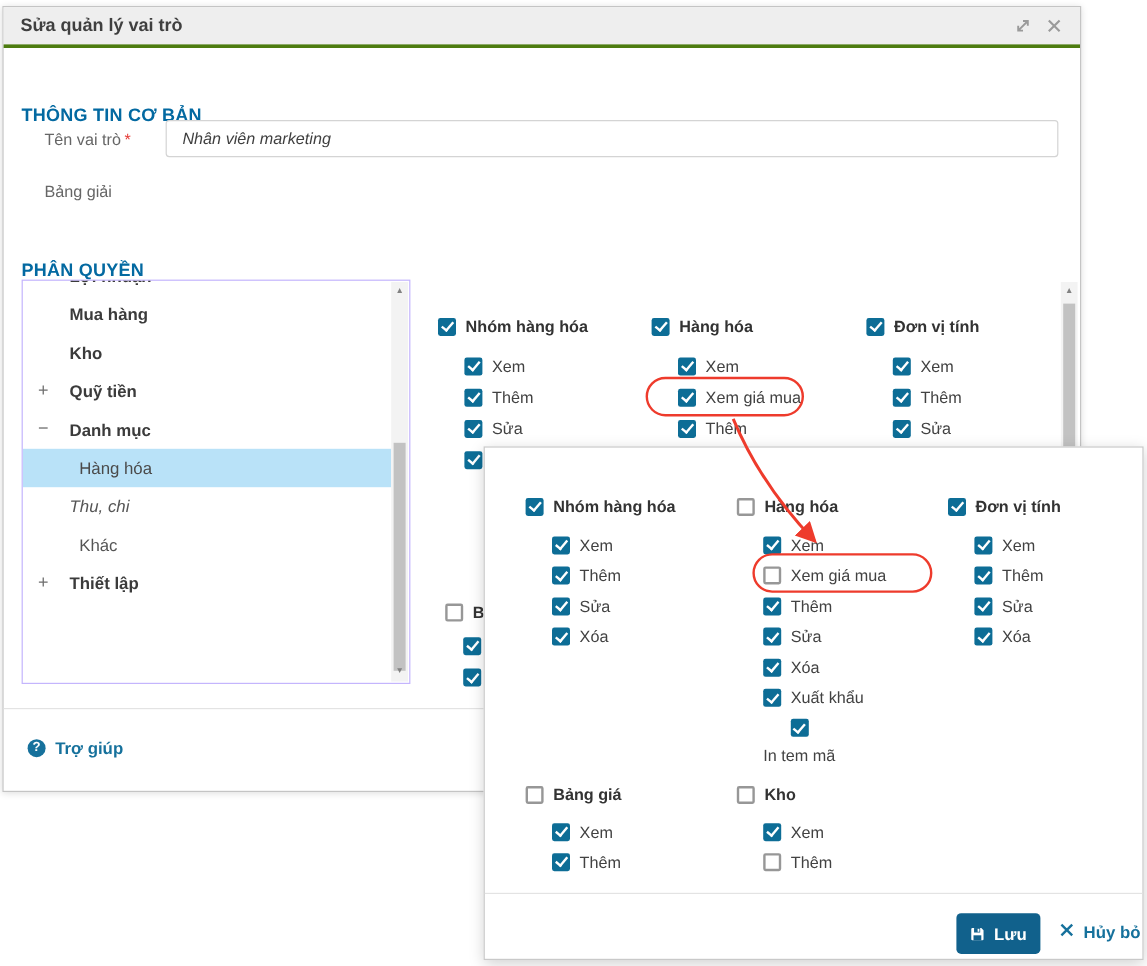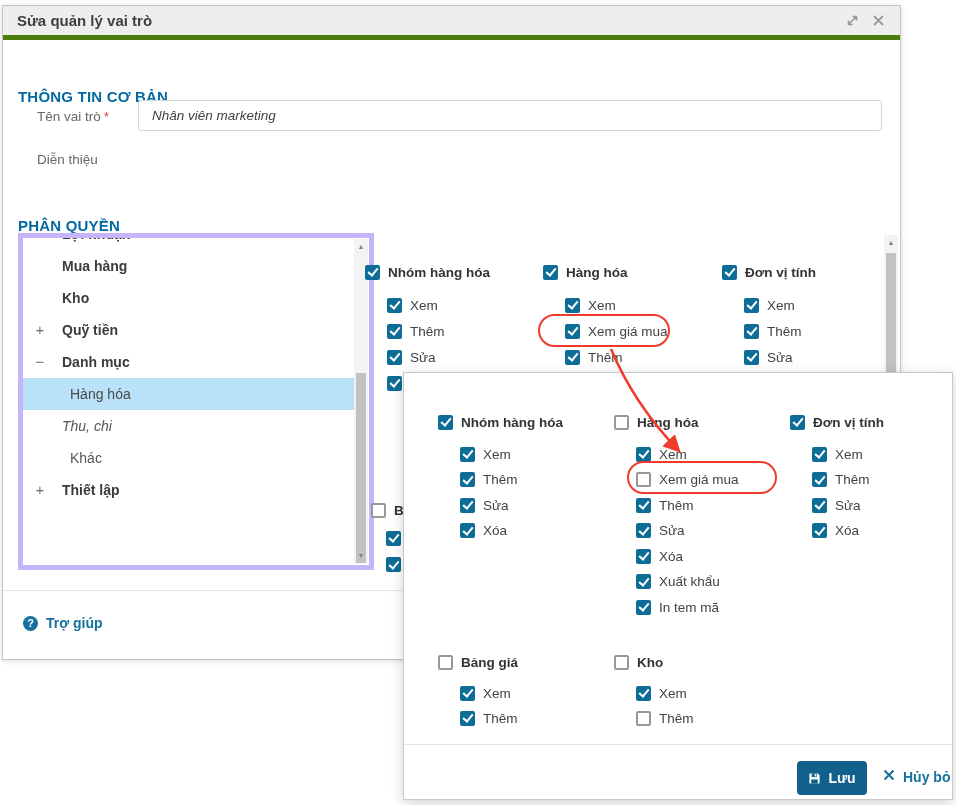--- a/index.html
+++ b/index.html
@@ -12,37 +12,37 @@
     width:956px;height:805px;position:relative;overflow:hidden;background:#fff;
     font-family:"Liberation Sans","DejaVu Sans",sans-serif;
   }
   
   .dialog{
     position:absolute;left:2px;top:5px;width:899px;height:655px;
     background:#fff;border:1px solid #c4c4c4;box-shadow:0 1px 6px rgba(0,0,0,.14);
   }
   .titlebar{
     position:absolute;left:0;top:0;right:0;height:34px;background:#eeeeee;
-    border-bottom:5px solid #4d7c0f;display:flex;align-items:center;padding:0 14px;
+    border-bottom:3px solid #4d7c0f;display:flex;align-items:center;padding:0 14px;
   }
   .titlebar .title{font-size:15px;font-weight:bold;color:#3f3f3f;flex:1;}
   .win-icon{width:16px;height:16px;margin-left:10px;cursor:pointer;display:flex;align-items:center;justify-content:center;}
   .section-h{position:absolute;font-size:15px;font-weight:bold;color:#0369a1;letter-spacing:.2px;margin-top:20px;}
   .field-label{position:absolute;font-size:13.5px;color:#666;}
   .req{color:#e53935;margin-left:3px;}
   .text-input{
     position:absolute;height:31px;border:1px solid #d4d4d4;border-radius:3px;
     font-size:13.5px;color:#3f3f3f;padding:0 13px;outline:none;background:#fff;
     font-family:"Liberation Sans","DejaVu Sans",sans-serif;
     font-style:italic;
   }
   
   .tree-box{
-    position:absolute;left:15px;top:227px;width:356px;height:337px;
-    border:5px solid #c4b5fd;overflow:hidden;background:#fff;
+    position:absolute;left:15px;top:227px;width:324px;height:337px;
+    border:1px solid #c4b5fd;overflow:hidden;background:#fff;
   }
   .tree-list{margin-top:-20px;margin-right:15px;}
   .tree-row{position:relative;height:32px;line-height:32px;font-size:14px;color:#555;cursor:pointer;white-space:nowrap;}
   .tree-row.bold{font-weight:bold;color:#3b3b3b;}
   .tree-row.selected{background:var(--tree-sel);color:#4a4a4a;}
   .expander{position:absolute;left:9px;top:0;width:16px;text-align:center;color:#6f6f6f;font-weight:normal;font-size:15px;cursor:pointer;}
   
   .sb{position:absolute;width:14px;background:#f3f3f3;}
   .sb .arr{position:absolute;left:0;width:14px;height:12px;font-size:7px;color:#828282;text-align:center;line-height:12px;cursor:pointer;}
   .sb .thumb{position:absolute;left:2px;width:10px;background:#c2c2c2;cursor:pointer;}
@@ -101,21 +101,21 @@
     </span>
   </div>
 
   <div class="section-h" style="left:15px;top:62px;">THÔNG TIN CƠ BẢN</div>
 
   <div class="field-label" style="left:34px;top:103px;">
     <span>Tên vai trò</span><span class="req">*</span>
   </div>
   <input class="text-input" style="left: 135px; top: 94px; width: 744px;" value="Nhân viên marketing">
 
-  <div class="field-label" style="left:34px;top:146px;">Diễn thiệu</div>
+  <div class="field-label" style="left:34px;top:146px;">Bảng giải</div>
 
   <div class="section-h" style="left:15px;top:191px;">PHÂN QUYỀN</div>
 
   <div class="tree-box">
     <div class="tree-list" id="tree-list">
         <div class="tree-row bold"><span style="margin-left: 39px;">Lợi nhuận</span></div>
         <div class="tree-row bold"><span style="margin-left: 39px;">Mua hàng</span></div>
         <div class="tree-row bold"><span style="margin-left: 39px;">Kho</span></div>
         <div class="tree-row bold"><span class="expander">+</span><span style="margin-left: 39px;">Quỹ tiền</span></div>
         <div class="tree-row bold"><span class="expander">−</span><span style="margin-left: 39px;">Danh mục</span></div>
@@ -269,21 +269,21 @@
       <span class="perm-label">Sửa</span>
     </div>
     <div class="perm-row" style="left: 232px; top: 175px;">
       <span class="cb checked"></span>
       <span class="perm-label">Xóa</span>
     </div>
     <div class="perm-row" style="left: 232px; top: 200.5px;">
       <span class="cb checked"></span>
       <span class="perm-label">Xuất khẩu</span>
     </div>
-    <div class="perm-row" style="left: 232px; top: 226px;">
+    <div class="perm-row" style="left: 232px; top: 226px; flex-direction: column;">
       <span class="cb checked"></span>
       <span class="perm-label">In tem mã</span>
     </div>
     <div class="perm-row header" style="left: 386px; top: 41px;">
       <span class="cb checked"></span>
       <span class="perm-label">Đơn vị tính</span>
     </div>
     <div class="perm-row" style="left: 408px; top: 73px;">
       <span class="cb checked"></span>
       <span class="perm-label">Xem</span>

